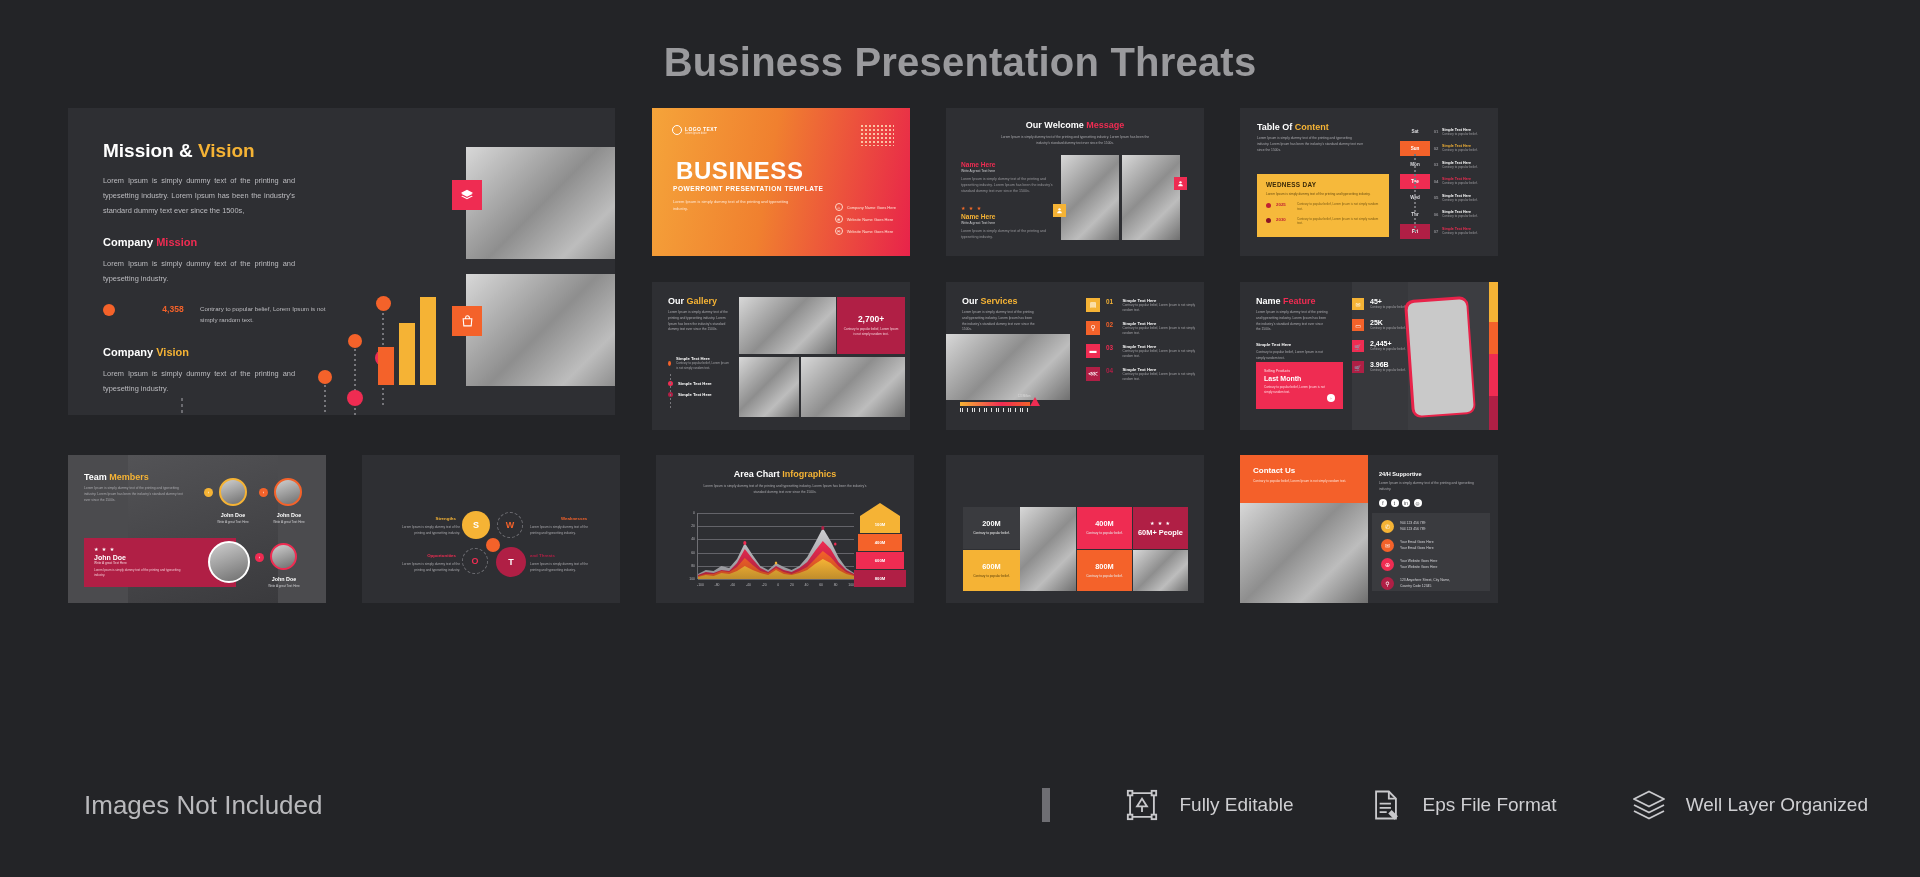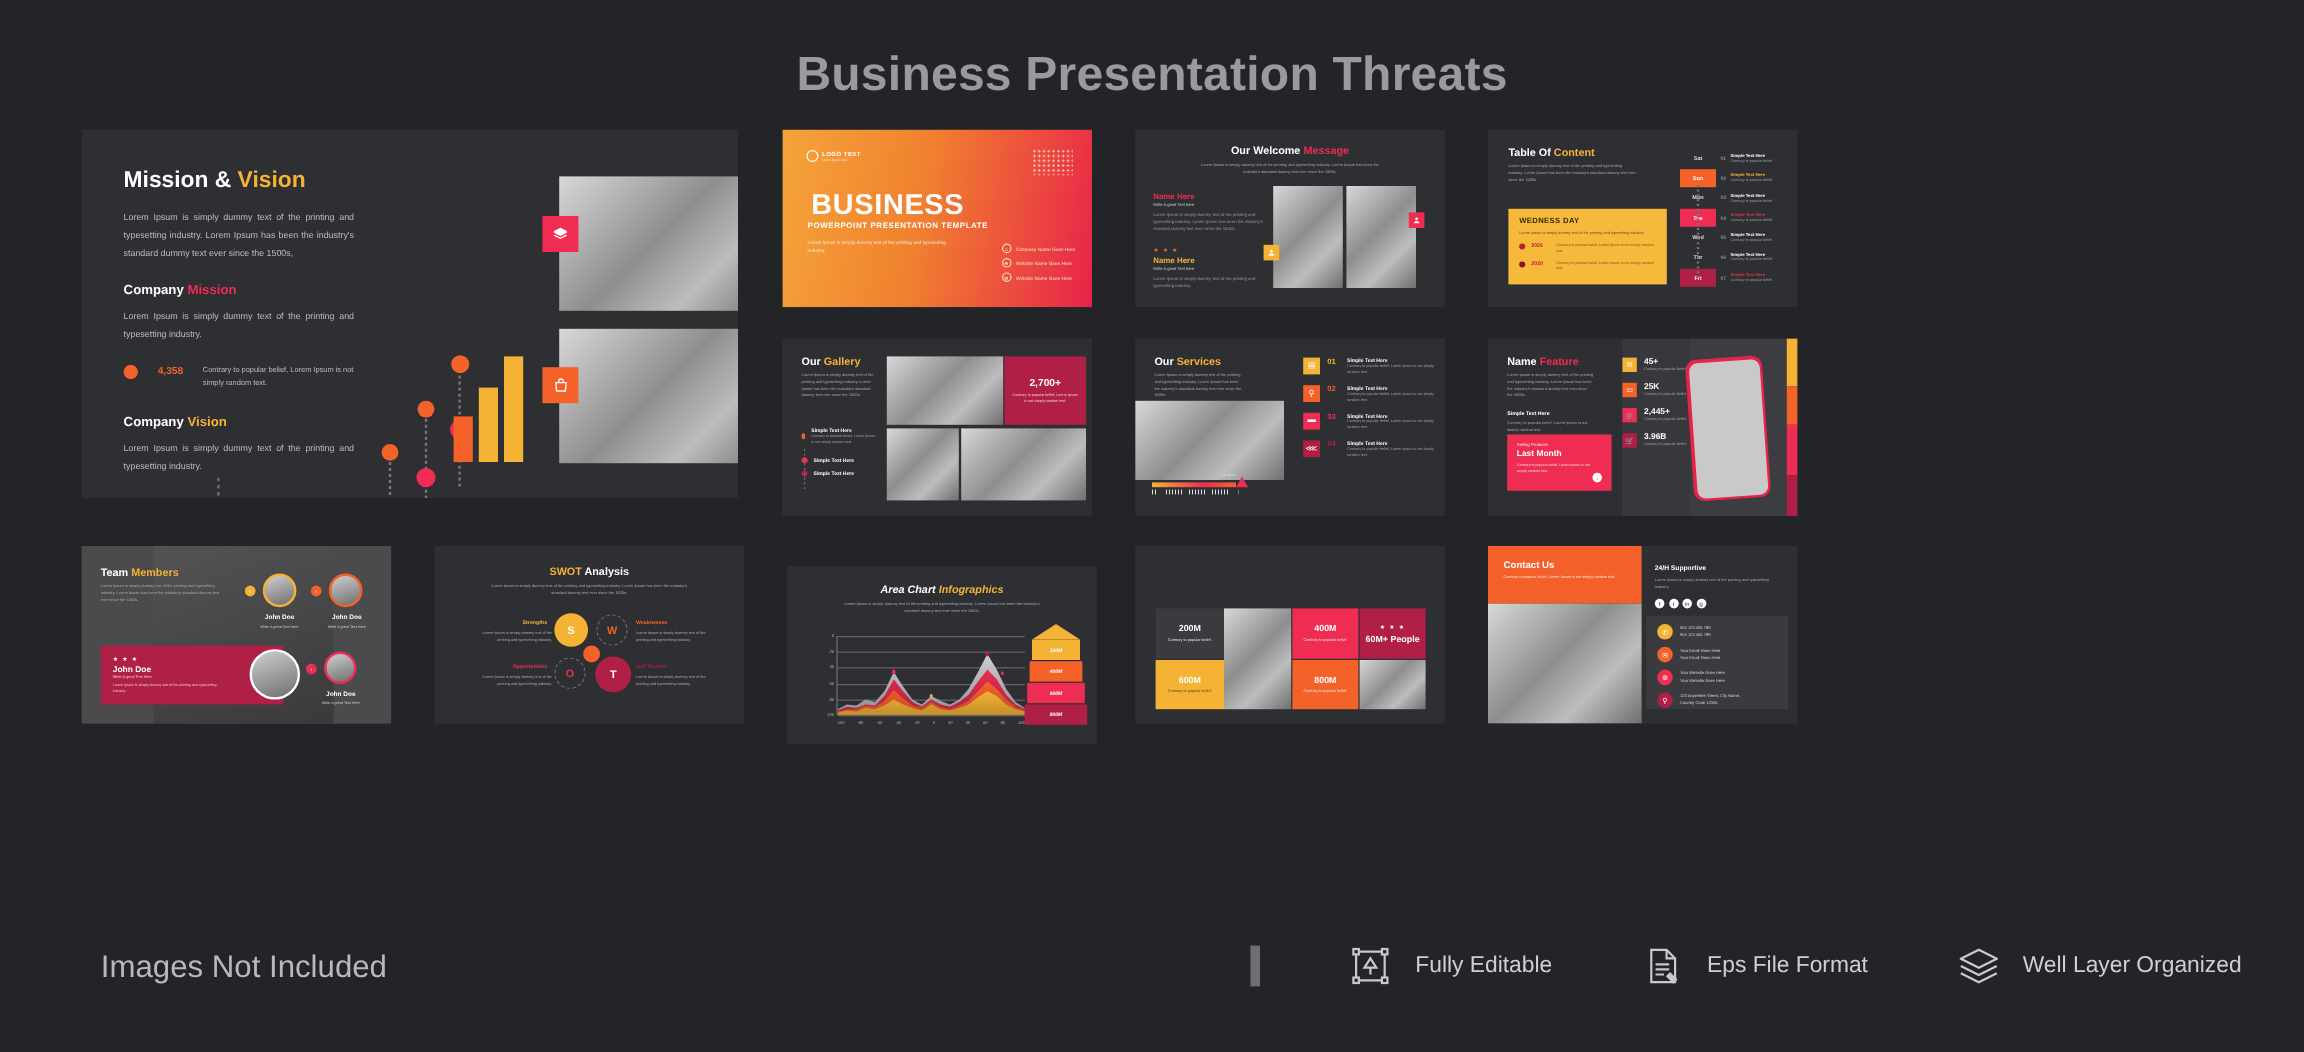--- a/index.html
+++ b/index.html
@@ -25,21 +25,21 @@
   .slide {
     position:absolute;
     background:#2e2f33;
     overflow:hidden;
   }
 
   
   .s-title { font-weight:bold; color:#ffffff; }
   .accent-y { color:#f5b335; }
   .accent-r { color:#ef2c52; }
-  .accent-o { color:#f4622a; }
+  .accent-o { color:#f4622a;margin-left:31px; }
   .tiny2 { font-size:3.6px; line-height:1.6; color:#97979b; }
 
   
   #slide-mission { left:68px; top:108px; width:547px; height:307px; background:#2e2f33; }
   .mv-pad { padding:32px 0 0 35px; }
   .mv-h1 { font-size:19px; font-weight:bold; }
   .mv-p { font-size:7.4px; line-height:2.05; color:#bcbcc0; width:192px; text-align:justify; margin-top:11px; }
   .mv-h2 { font-size:11px; font-weight:bold; margin-top:17px; }
   .mv-h2b { font-size:11px; font-weight:bold; margin-top:20px;}
   .stat-row { display:flex; align-items:flex-start; margin-top:12px; }
@@ -79,21 +79,21 @@
   #slide-welcome { left:946px; top:108px; width:258px; height:148px; }
   
   #slide-toc { left:1240px; top:108px; width:258px; height:148px; }
   
   #slide-gallery { left:652px; top:282px; width:258px; height:148px; }
   #slide-services { left:946px; top:282px; width:258px; height:148px; }
   #slide-feature { left:1240px; top:282px; width:258px; height:148px; }
   
   #slide-team    { left:68px;  top:455px; width:258px; height:148px; background:#4b4b4e;}
   #slide-swot    { left:362px; top:455px; width:258px; height:148px; }
-  #slide-area    { left:656px; top:472px; width:258px; height:148px;font-style:italic; }
+  #slide-area    { left:656px; top:455px; width:258px; height:148px; }
   #slide-pricing { left:946px; top:455px; width:258px; height:148px; }
   #slide-contact { left:1240px; top:455px; width:258px; height:148px; }
 
   .t-h { font-size:9px; font-weight:bold; }
   .t-sub { font-size:3.3px; line-height:1.75; color:#a9a9ad; }
 
   
   .w-name { font-size:6.6px; font-weight:bold; }
   .w-sub  { font-size:3.4px; color:#cfcfd2; margin-top:1px;}
   .stars { color:#f26a28; font-size:5px; letter-spacing:1px;}
@@ -574,27 +574,20 @@
     <div style="position:absolute;left:16px;top:83px;width:152px;height:49px;background:#b01f45;padding:8px 10px">
       <div class="stars" style="color:#fff;font-size:5px">★ ★ ★</div>
       <div style="font-size:7px;font-weight:bold;color:#fff;margin-top:2px">John Doe</div>
       <div style="font-size:3.2px;color:#f3cfd8">Write A great Text Here</div>
       <div style="font-size:3px;color:#f0c3ce;line-height:1.7;margin-top:3px;width:95px">Lorem Ipsum is simply dummy text of the printing and typesetting industry.</div>
     </div>
     <div class="tm-av" style="left:140px;top:86px;width:42px;height:42px;border-color:#ffffff;border-width:2px"></div>
   </div>
 
   <div class="slide" id="slide-swot">
-    <div style="text-align:center;padding-top:16px">
-      <div class="t-h">
-        <span class="accent-y">SWOT</span>
-        <span class="s-title">Analysis</span>
-      </div>
-      <div class="t-sub" style="width:172px;margin:5px auto 0">Lorem Ipsum is simply dummy text of the printing and typesetting industry. Lorem Ipsum has been the industry's standard dummy text ever since the 1500s.</div>
-    </div>
 
     <div class="swot-c" style="left:100px;top:56px;width:28px;height:28px;background:#f5b335;color:#fff;font-size:9px">S</div>
     <div class="swot-ring" style="left:135px;top:57px;width:26px;height:26px;color:#f4622a;font-size:9px">W</div>
     <div class="swot-ring" style="left:100px;top:93px;width:26px;height:26px;color:#ef2c52;font-size:9px">O</div>
     <div class="swot-c" style="left:134px;top:92px;width:30px;height:30px;background:#b01f45;color:#fff;font-size:9px">T</div>
     <div class="swot-c" style="left:124px;top:83px;width:14px;height:14px;background:#f4622a"></div>
 
     <div class="swot-lbl accent-y" style="left:32px;top:61px;width:62px;text-align:right">Strengths</div>
     <div class="swot-p" style="left:30px;top:70px;text-align:right">Lorem Ipsum is simply dummy text of the printing and typesetting industry.</div>
 

